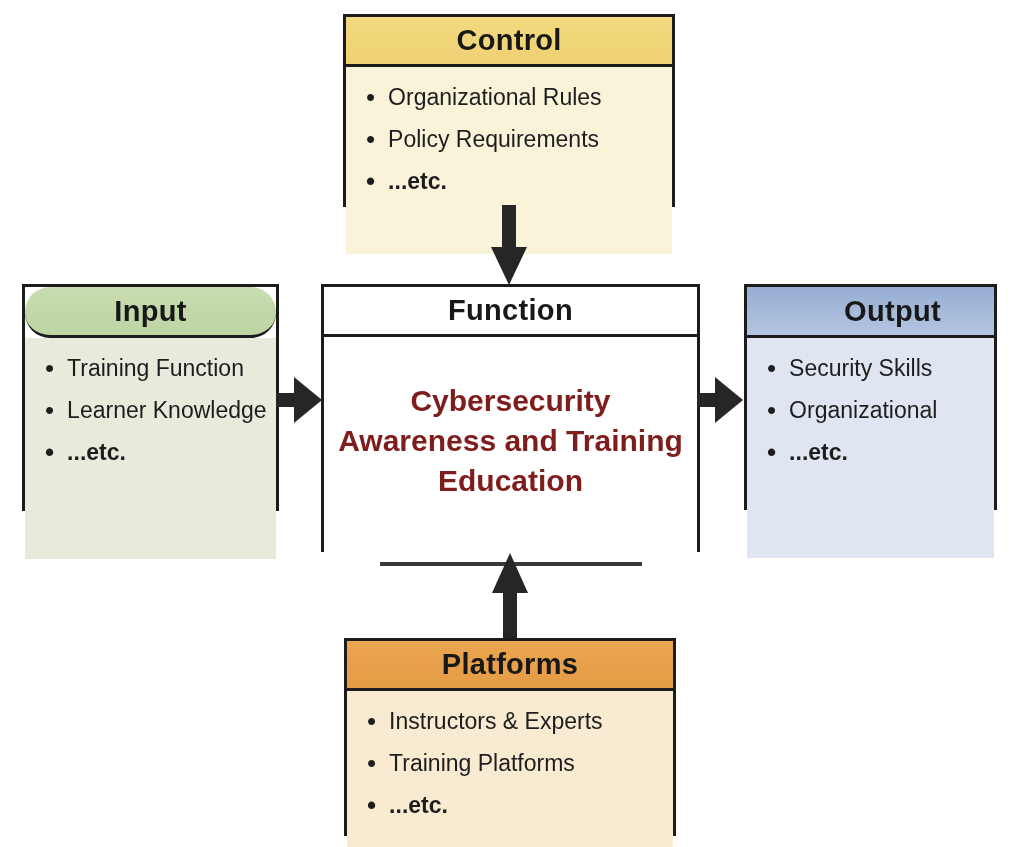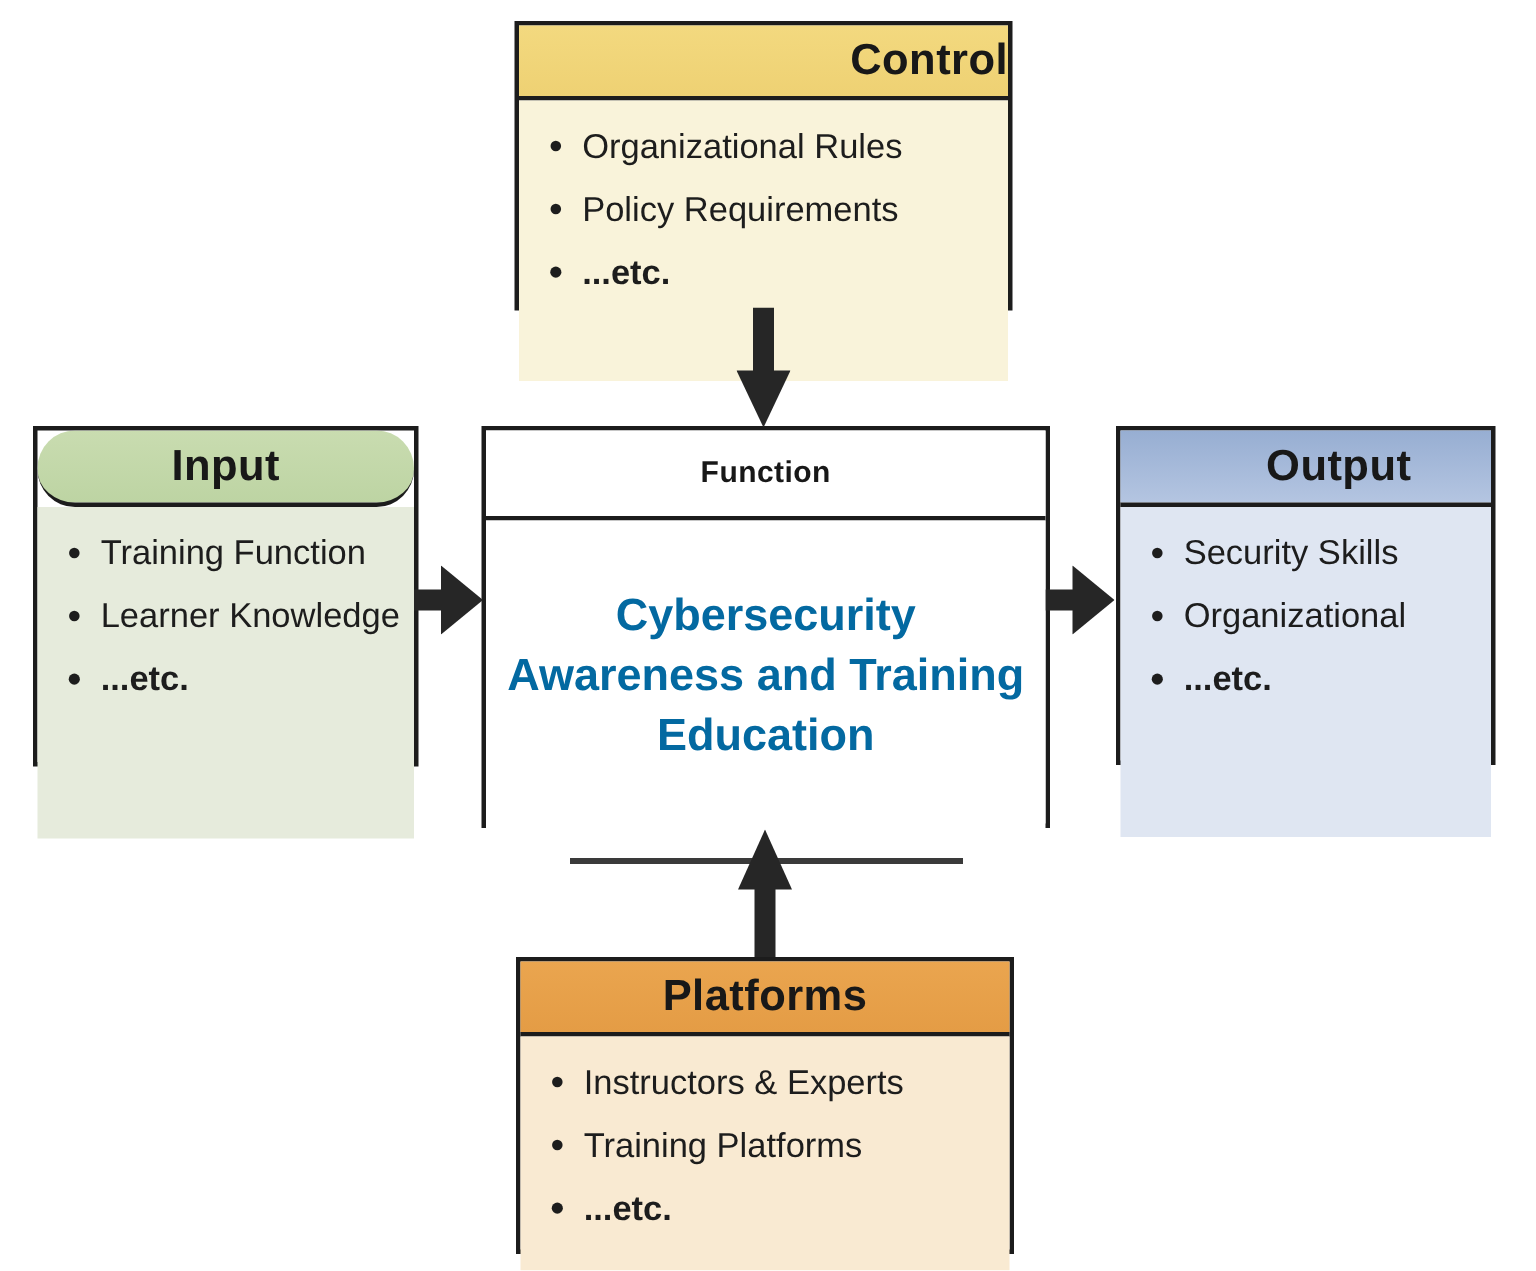--- a/index.html
+++ b/index.html
@@ -52,41 +52,41 @@
   .items li .bullet {
     font-size: 26px;
     line-height: 1;
     transform: translateY(1px);
   }
   .items li.etc .item-text { font-weight: 700; }
   .items li.etc .bullet { font-weight: 700; }
 
   
   .control-box   { left: 343px; top: 14px;  width: 332px; height: 193px; }
-  .control-box   .box-header { height: 50px; justify-content: flex-end; }
+  .control-box   .box-header { height: 50px; }
   .input-box     { left: 22px;  top: 284px; width: 257px; height: 227px; }
   .input-box     .box-header { height: 51px; border-radius: 25px; }
   .function-box  { left: 321px; top: 284px; width: 379px; height: 268px; }
-  .function-box  .box-header { height: 60px; font-size: 20px; }
+  .function-box  .box-header { height: 50px; font-size: 29px; }
   .output-box    { left: 744px; top: 284px; width: 253px; height: 226px; }
   .output-box    .box-header { height: 51px; padding-left: 44px; }
   .mechanism-box { left: 344px; top: 638px; width: 332px; height: 198px; }
   .mechanism-box .box-header { height: 50px; }
 
   .function-body {
     position: relative;
     height: 100%;
     text-align: center;
   }
   .function-lines {
     padding-top: 44px;
     font-weight: 700;
     font-size: 30px;
     line-height: 40px;
-    color: #0369a1;
+    color: #7f1d1d;
   }
   .function-lines span { display: block; }
   .function-underline {
     position: absolute;
     left: 56px;
     width: 262px;
     top: 225px;
     height: 4px;
     background: #3a3a3a;
   }

